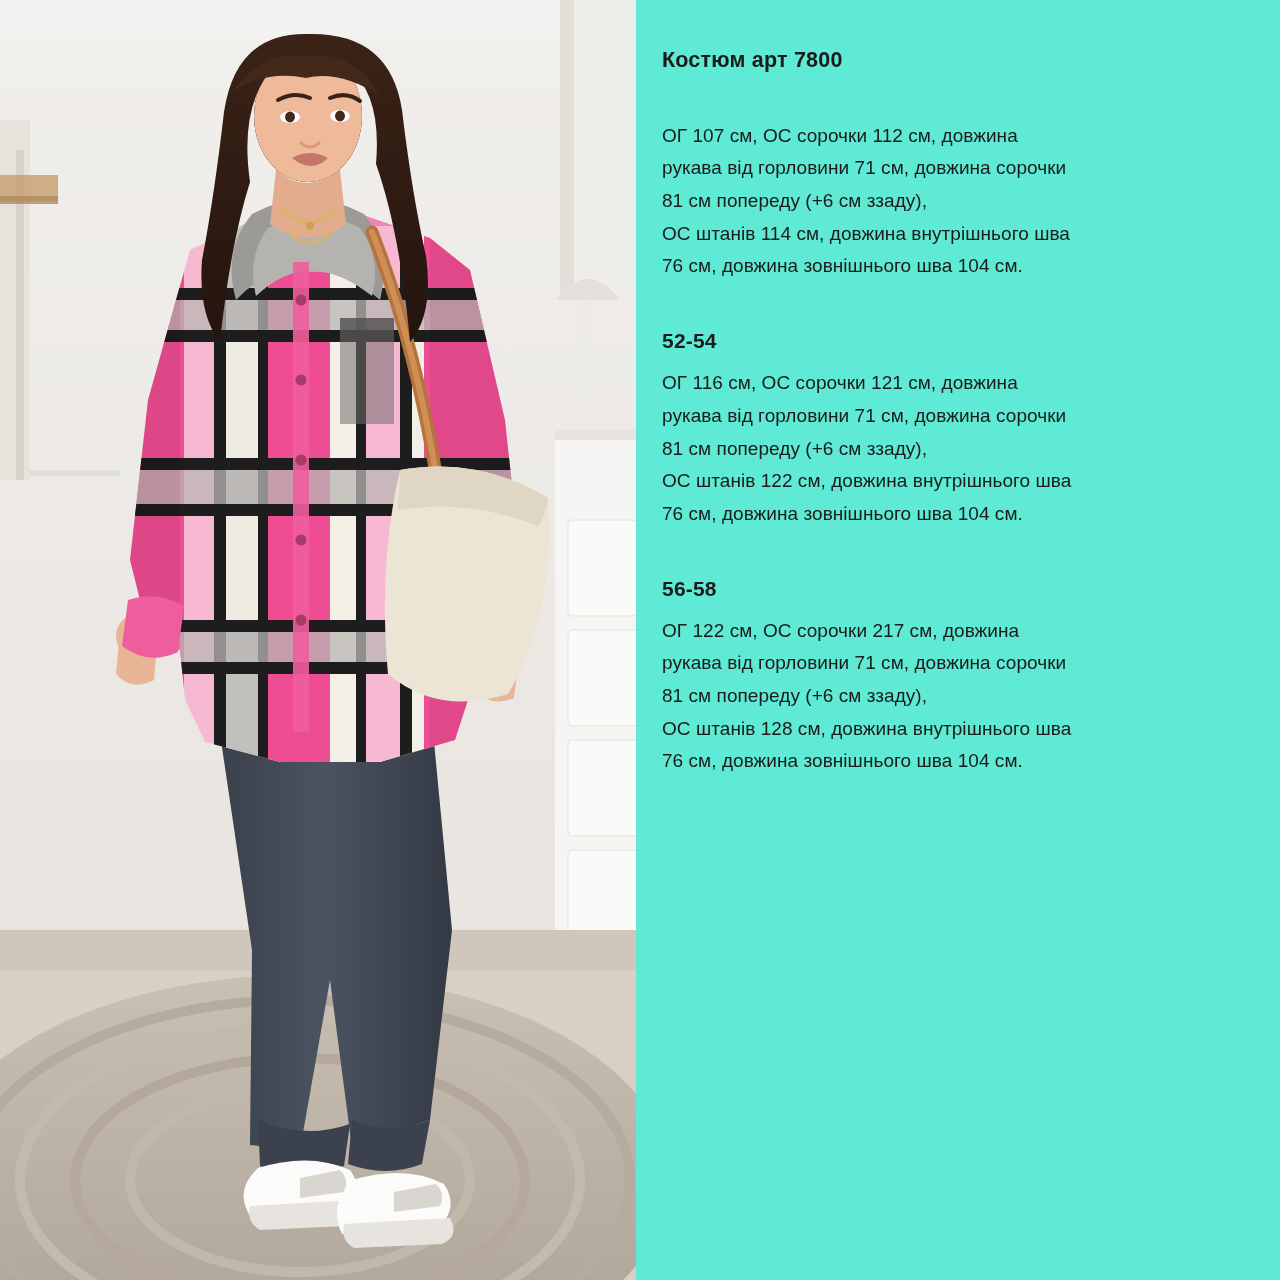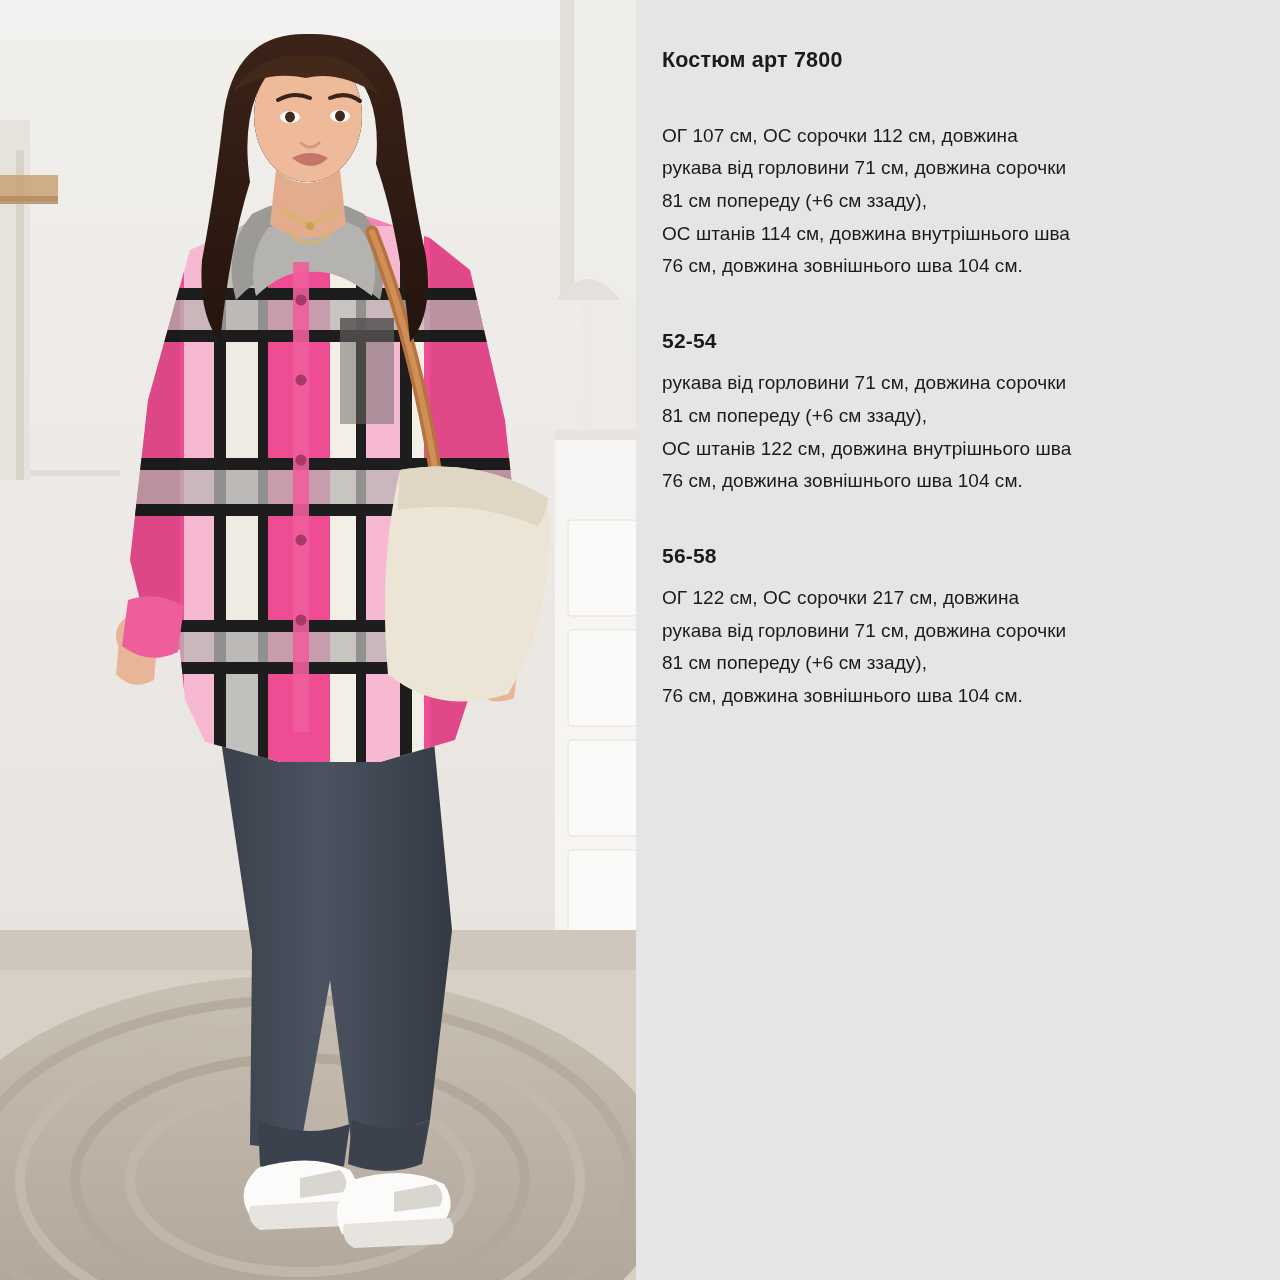--- a/index.html
+++ b/index.html
@@ -28,21 +28,21 @@
     background: #e9e7e4;
     flex: 0 0 636px;
   }
   .photo svg { display: block; width: 636px; height: 1280px; }
 
   
   .info {
     flex: 1 1 auto;
     padding: 40px 34px 0 26px;
     box-sizing: border-box;
-    background: #e5e5e5;
+    background: #5eead4;
   }
   .title {
     font-size: 21.5px;
     font-weight: bold;
     color: #1b1b1b;
     letter-spacing: .2px;
     margin: 8px 0 0 0;
     line-height: 1.2;
   }
   .size-block {
@@ -249,31 +249,33 @@
         <div>рукава від горловини 71 см, довжина сорочки</div>
         <div>81 см попереду (+6 см ззаду),</div>
         <div>ОС штанів 114 см, довжина внутрішнього шва</div>
         <div>76 см, довжина зовнішнього шва 104 см.</div>
       </div>
     </div>
 
     <div class="size-block">
       <div class="size-label">52-54</div>
       <div class="size-lines">
+        <div>ОГ 116 см, ОС сорочки 121 см, довжина</div>
         <div>рукава від горловини 71 см, довжина сорочки</div>
         <div>81 см попереду (+6 см ззаду),</div>
         <div>ОС штанів 122 см, довжина внутрішнього шва</div>
         <div>76 см, довжина зовнішнього шва 104 см.</div>
       </div>
     </div>
 
     <div class="size-block">
       <div class="size-label">56-58</div>
       <div class="size-lines">
         <div>ОГ 122 см, ОС сорочки 217 см, довжина</div>
         <div>рукава від горловини 71 см, довжина сорочки</div>
         <div>81 см попереду (+6 см ззаду),</div>
+        <div>ОС штанів 128 см, довжина внутрішнього шва</div>
         <div>76 см, довжина зовнішнього шва 104 см.</div>
       </div>
     </div>
 
   </div>
 </div>
 
 </body></html>

